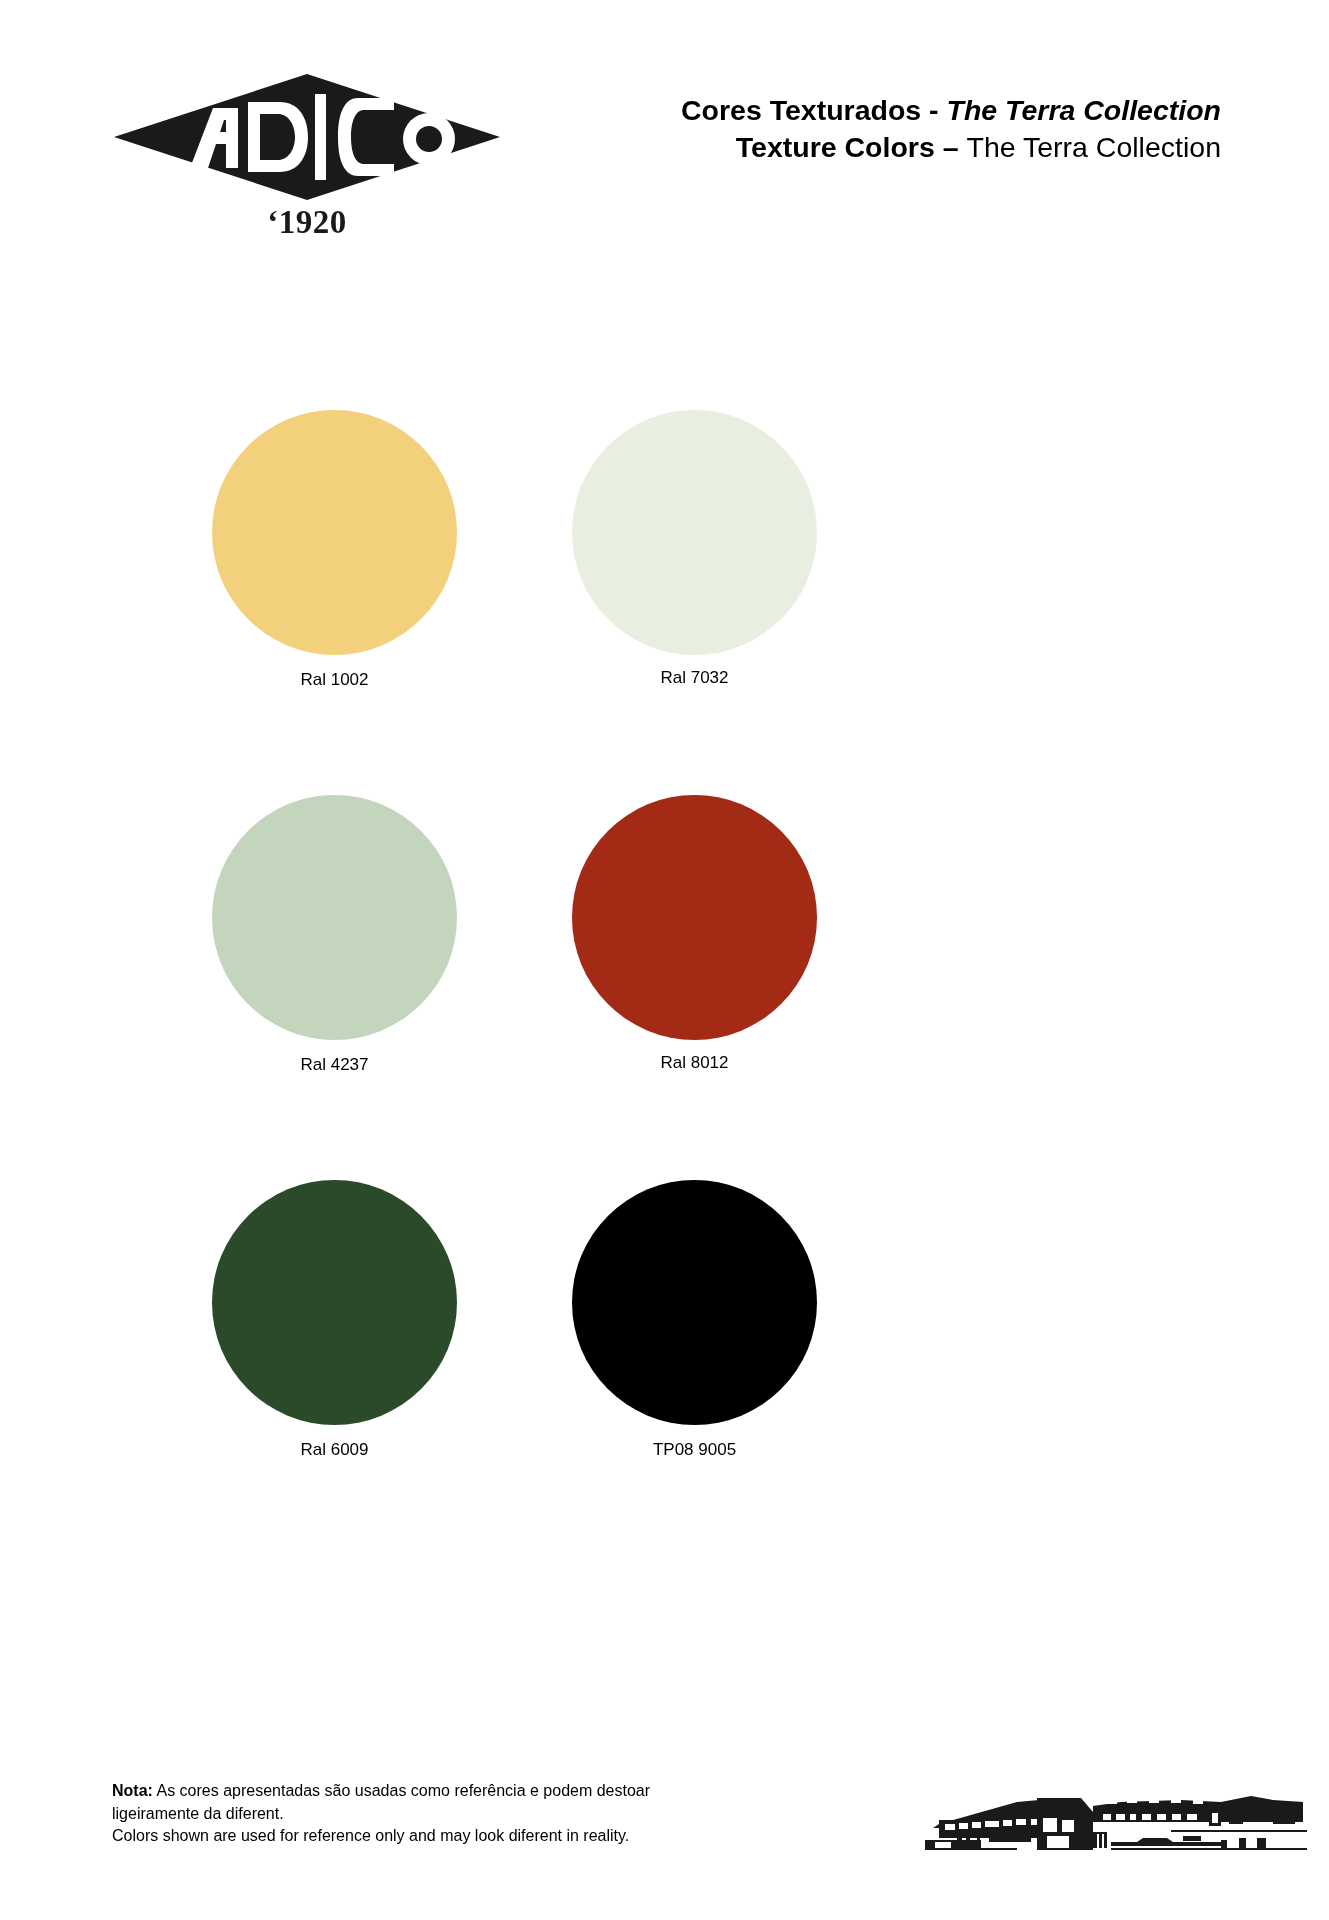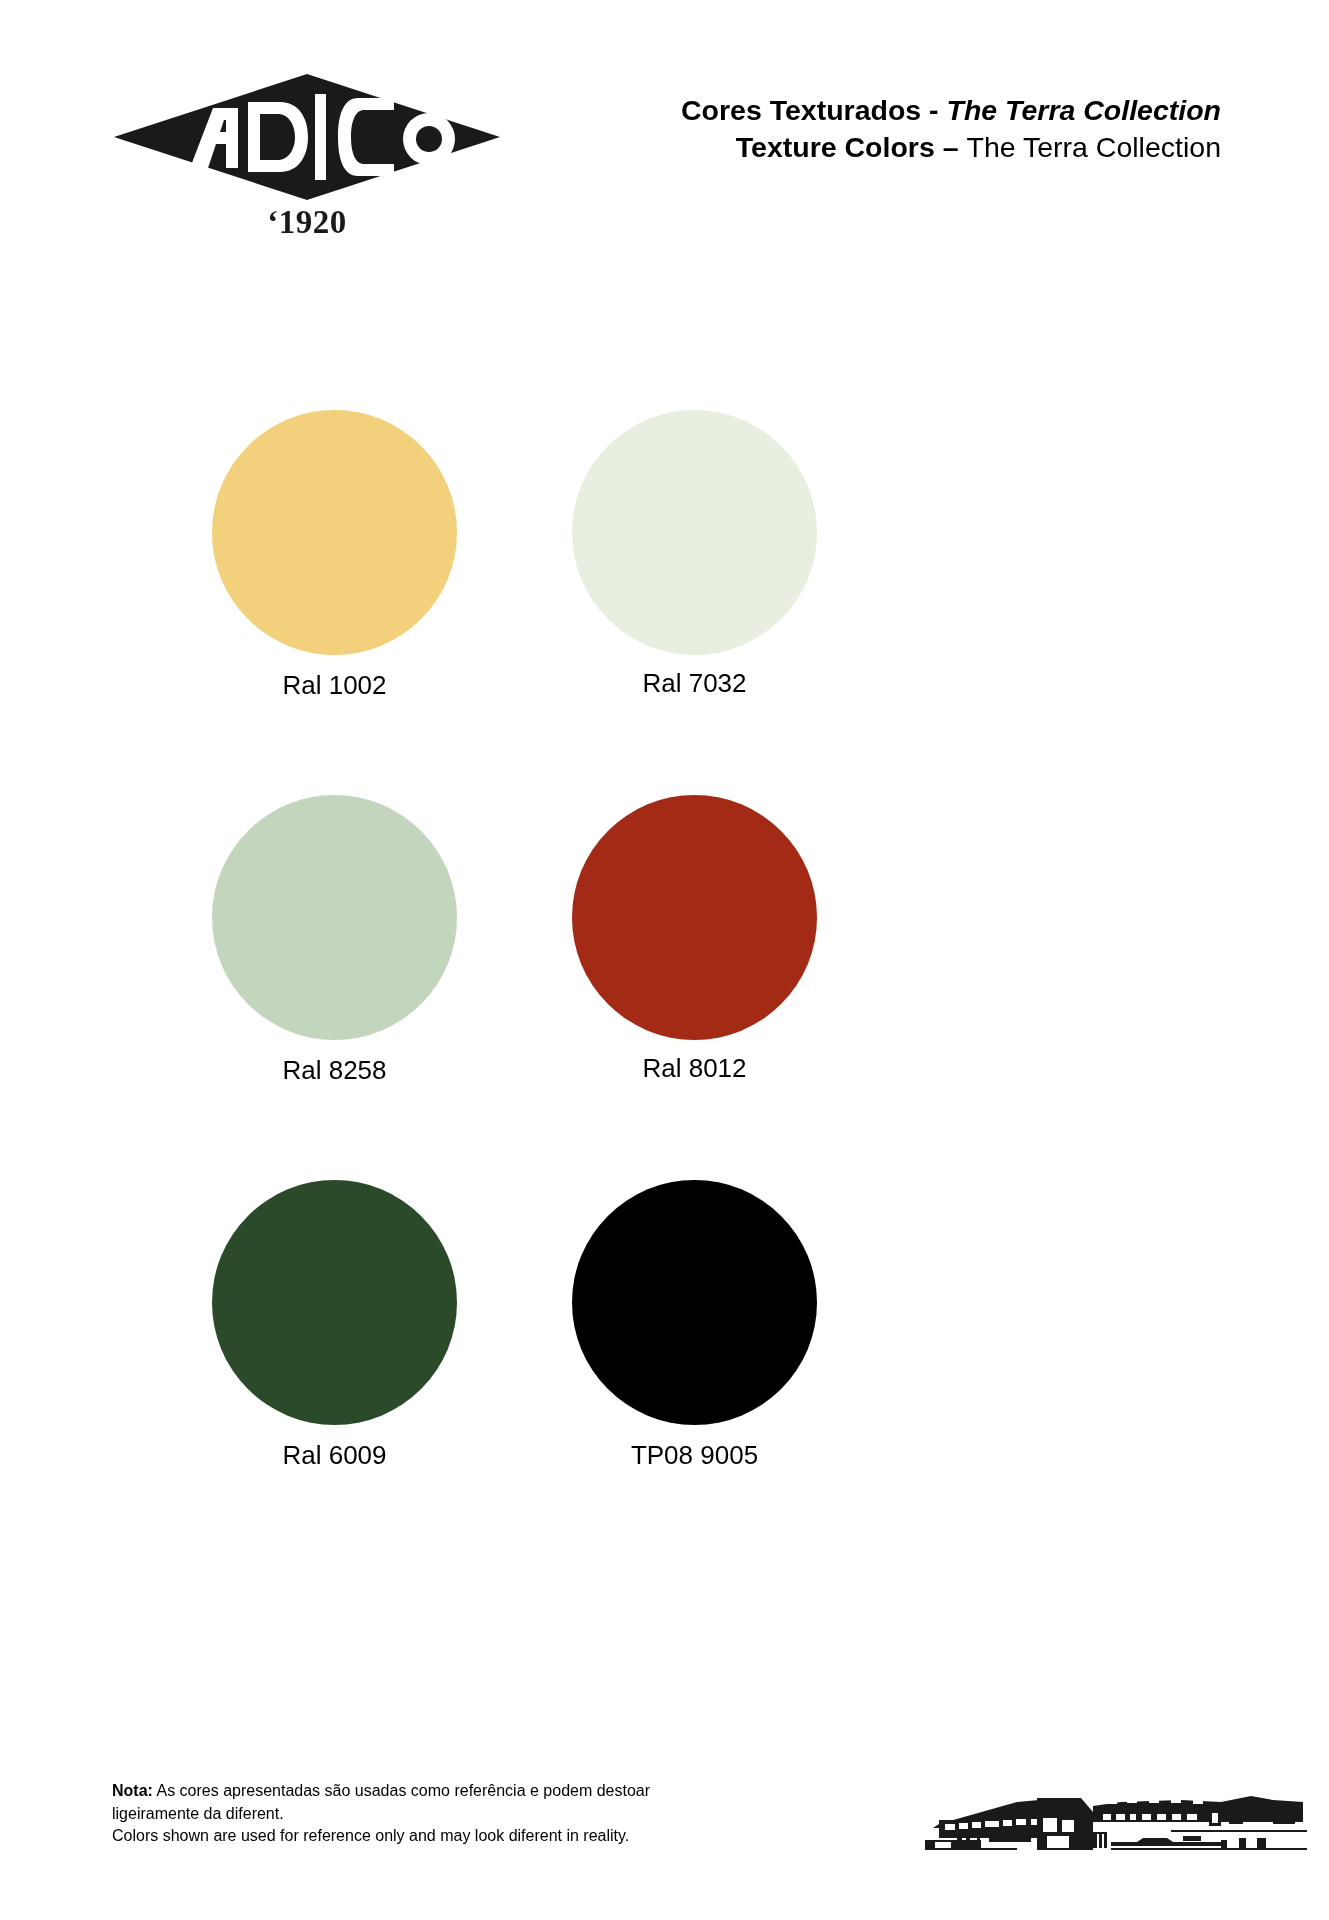--- a/index.html
+++ b/index.html
@@ -99,21 +99,21 @@
     height: 245px;
     border-radius: 50%;
     display: block;
   }
 
   .swatch-label {
     position: absolute;
     left: 0;
     width: 245px;
     text-align: center;
-    font-size: 26px;
+    font-size: 17px;
     color: #000000;
     white-space: nowrap;
   }
 
   
   .lbl-a { top: 260px; }
   .lbl-b { top: 250px; margin-top: 8px; }
 
   
   .footer {
@@ -192,21 +192,21 @@
       </div>
       <div class="swatch-cell">
         <div class="swatch-circle" style="background-color: rgb(232, 239, 224);"></div>
         <div class="swatch-label lbl-b">Ral 7032</div>
       </div>
     </div>
 
     <div class="swatch-row">
       <div class="swatch-cell">
         <div class="swatch-circle" style="background-color: rgb(195, 213, 188);"></div>
-        <div class="swatch-label lbl-a">Ral 8258</div>
+        <div class="swatch-label lbl-a">Ral 4237</div>
       </div>
       <div class="swatch-cell">
         <div class="swatch-circle" style="background-color: rgb(163, 43, 22);"></div>
         <div class="swatch-label lbl-b">Ral 8012</div>
       </div>
     </div>
 
     <div class="swatch-row">
       <div class="swatch-cell">
         <div class="swatch-circle" style="background-color: rgb(43, 74, 42);"></div>

